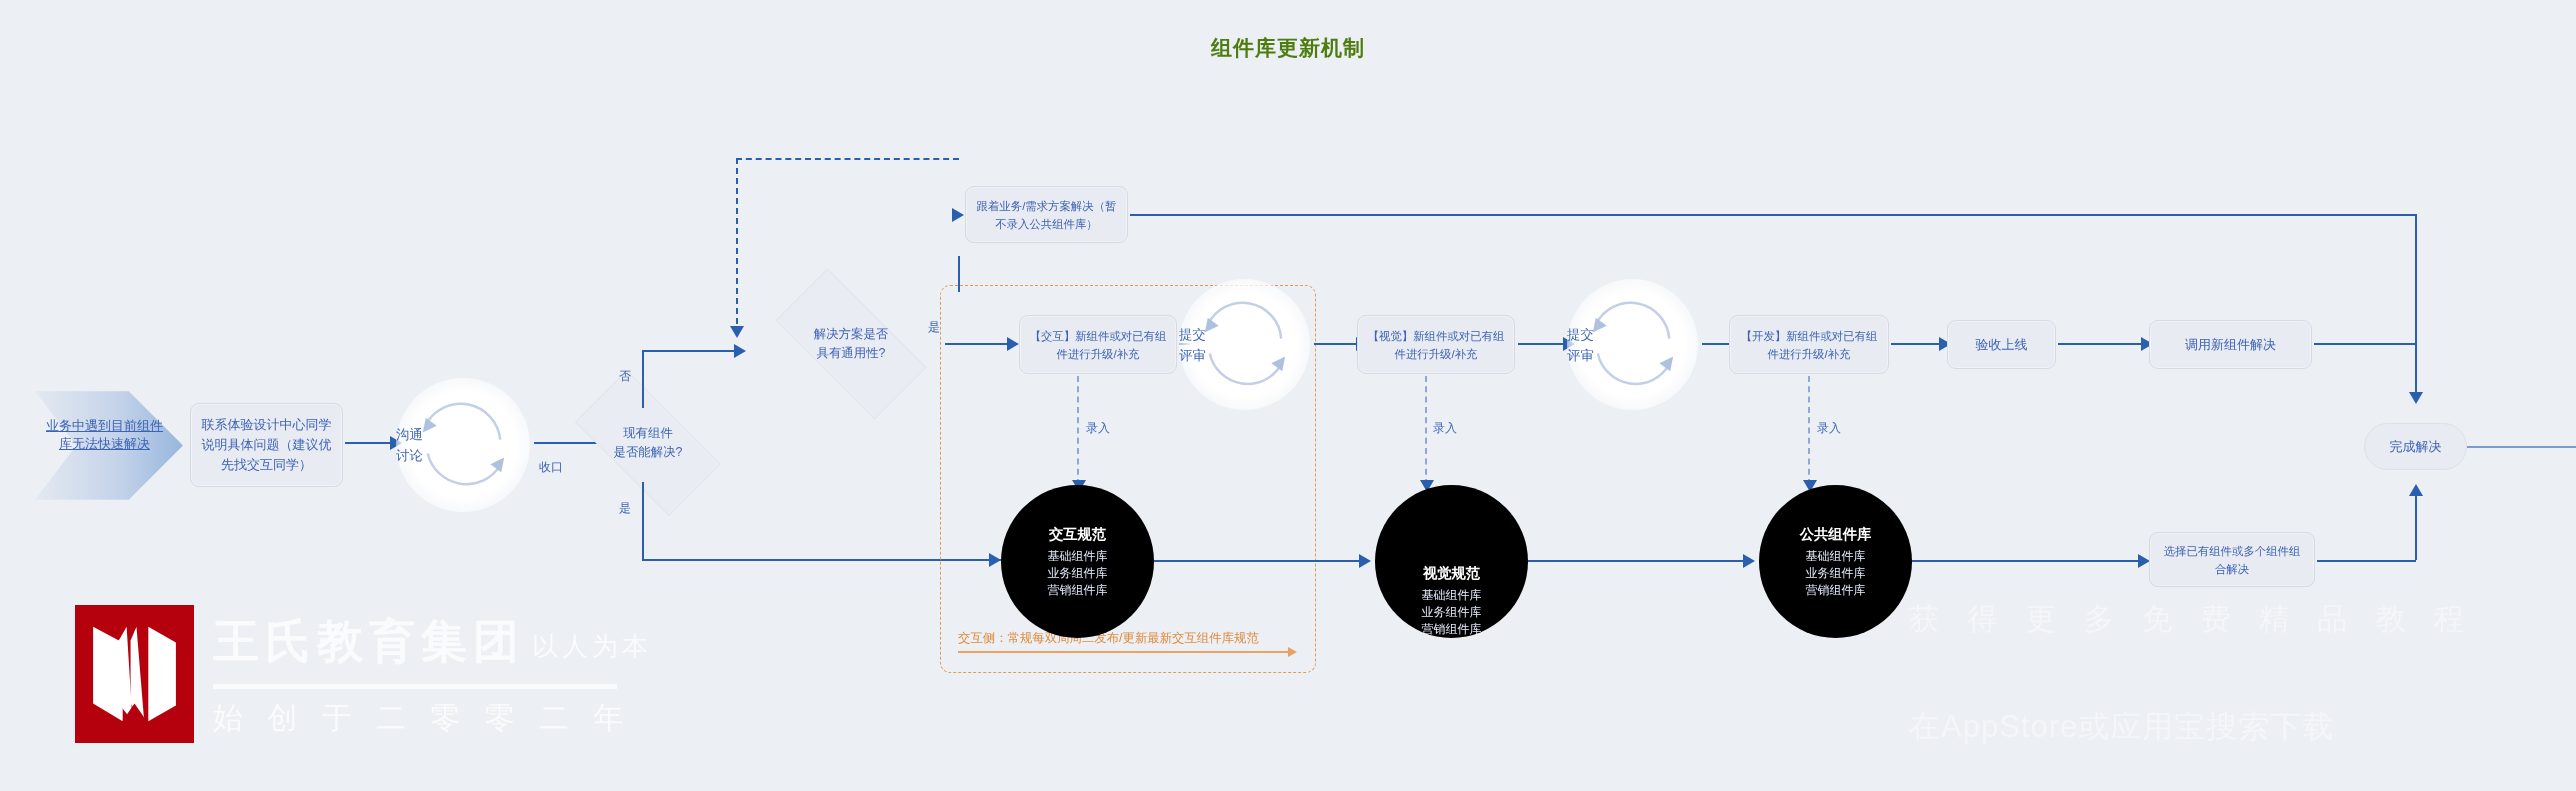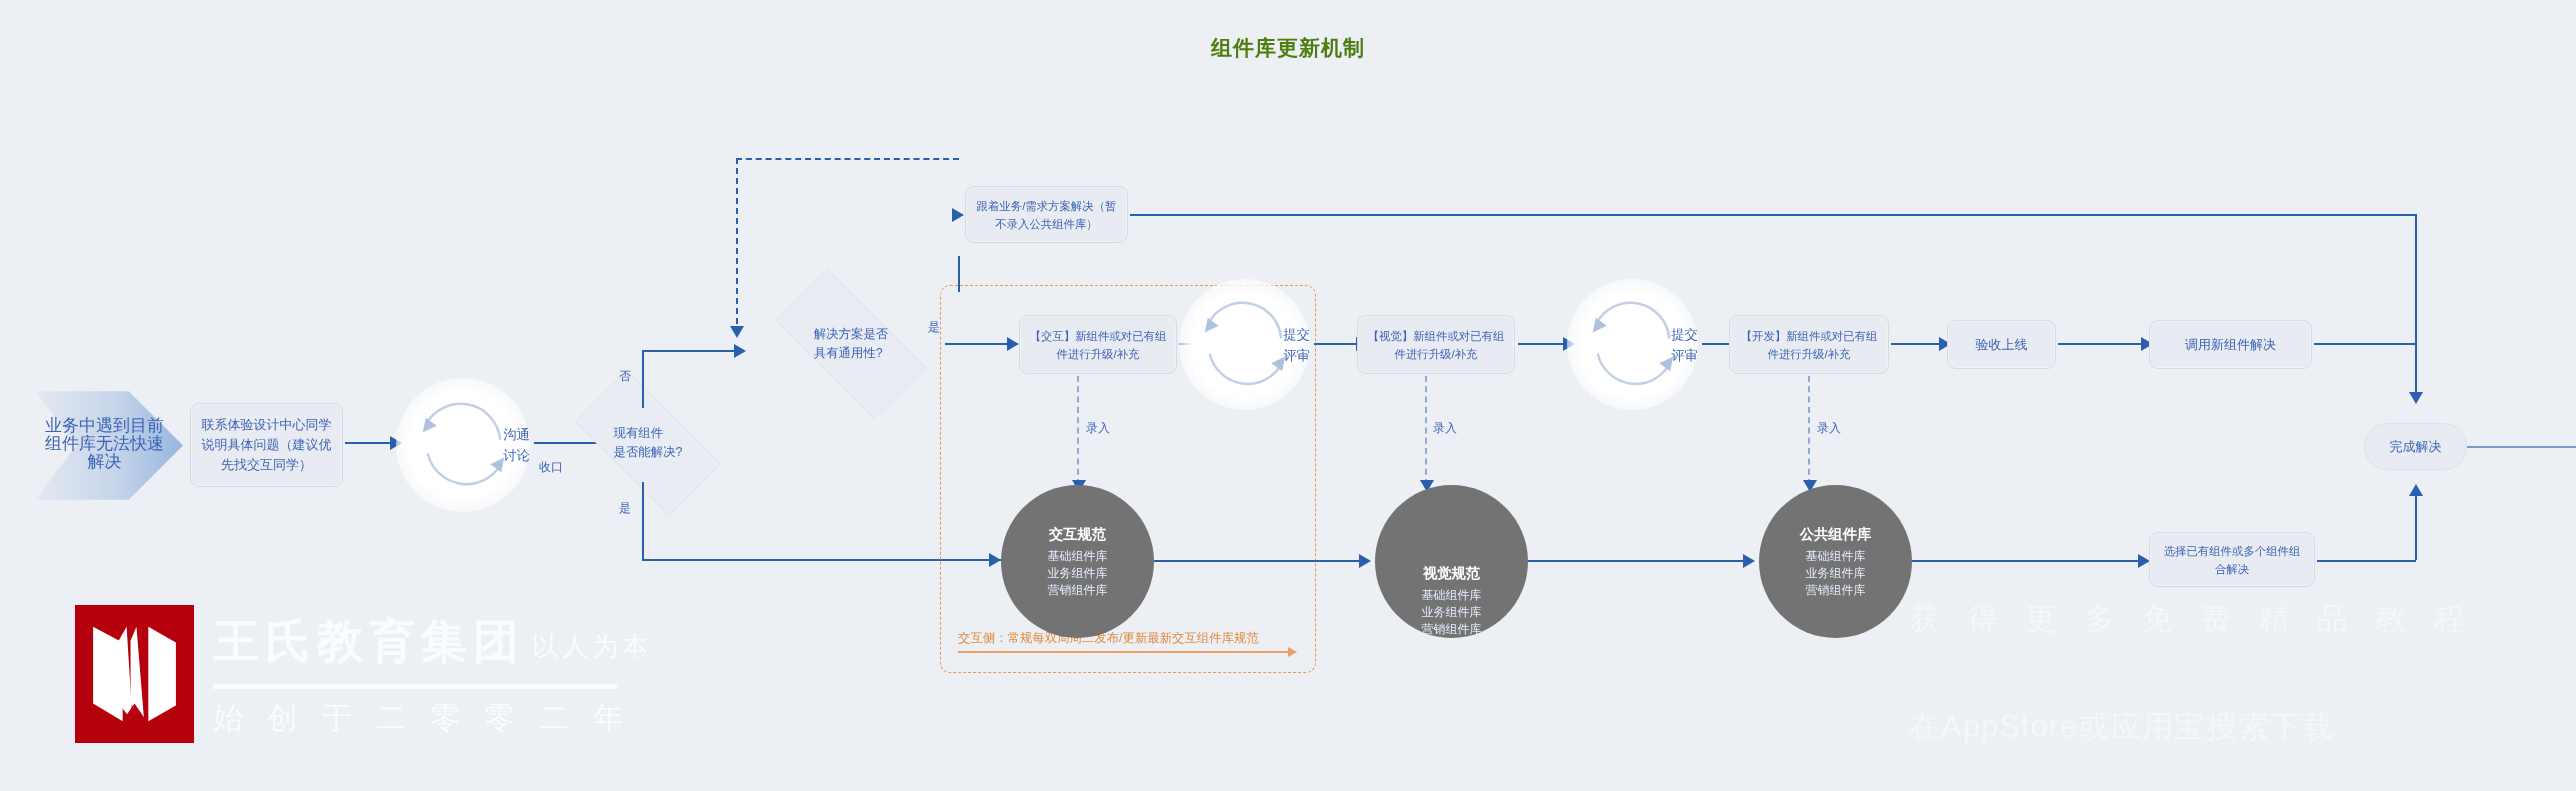--- a/index.html
+++ b/index.html
@@ -40,46 +40,46 @@
     color: #3c63b5;
     font-size: 13px;
     display: flex; align-items: center; justify-content: center;
     text-align: center;
   }
 
   
   .diamond {
     position: absolute;
     display: flex; align-items: center; justify-content: center;
-    color: #3c63b5; font-size: 12.4px; line-height: 19px; 
+    color: #3c63b5; font-size: 12.4px; line-height: 19px; text-align: center;
   }
   .diamond .dshape {
     position: absolute; left: 0; top: 0; width: 100%; height: 100%;
     background: #e9ecf2;
     border: 1px solid #dcdfe7;
     transform: rotate(45deg) scale(0.707);
   }
   .diamond .dtxt { position: relative; z-index: 2; }
 
   
   .halo {
     position: absolute; border-radius: 50%;
     background: radial-gradient(circle at 50% 50%, #ffffff 56%, rgba(255,255,255,0.55) 72%, rgba(255,255,255,0.0) 86%);
-    display: flex; align-items: center; justify-content: flex-end;
+    display: flex; align-items: center; justify-content: flex-start;
   }
   .halo .hlabel {
     position: relative; z-index: 3; color: #3c63b5;
     font-size: 13.4px; line-height: 21px; text-align: center; font-weight: 500;
   }
   .halo .ring { position: absolute; left: 0; top: 0; width: 100%; height: 100%; z-index: 2; }
 
   
   .bluecircle {
     position: absolute; border-radius: 50%;
-    background: #737373;
+    background: #000000;
     display: flex; flex-direction: column;
     align-items: center; justify-content: center;
     color: #ffffff; text-align: center;
   }
   .bluecircle .bc-title { font-size: 14.3px; font-weight: 700; margin-bottom: 4px; }
   .bluecircle .bc-line { font-size: 12px; line-height: 17px; color: #e6eeff; }
 
   
   .ln { position: absolute; background: #2a5fae; }
   .lnh { height: 2px; }
@@ -95,21 +95,21 @@
 
   .elabel {
     position: absolute; color: #3c63b5; font-size: 12px;
     background: transparent; white-space: nowrap;
   }
 
   
   .entry { position: absolute; }
   .entry .etxt {
     position: absolute; left: 10px; top: 26px; width: 119px;
-    color: #3c63b5; font-size: 17px; line-height: 18px; text-align: center;
+    color: #3c63b5; font-size: 13px; line-height: 18px; text-align: center; text-decoration: underline;
   }
 
   
   .grp-dash {
     position: absolute; border: 1.5px dashed #e09a52; border-radius: 10px;
     background: transparent;
   }
   .grp-note {
     position: absolute; color: #e08a3c; font-size: 12.4px; white-space: nowrap;
   }

